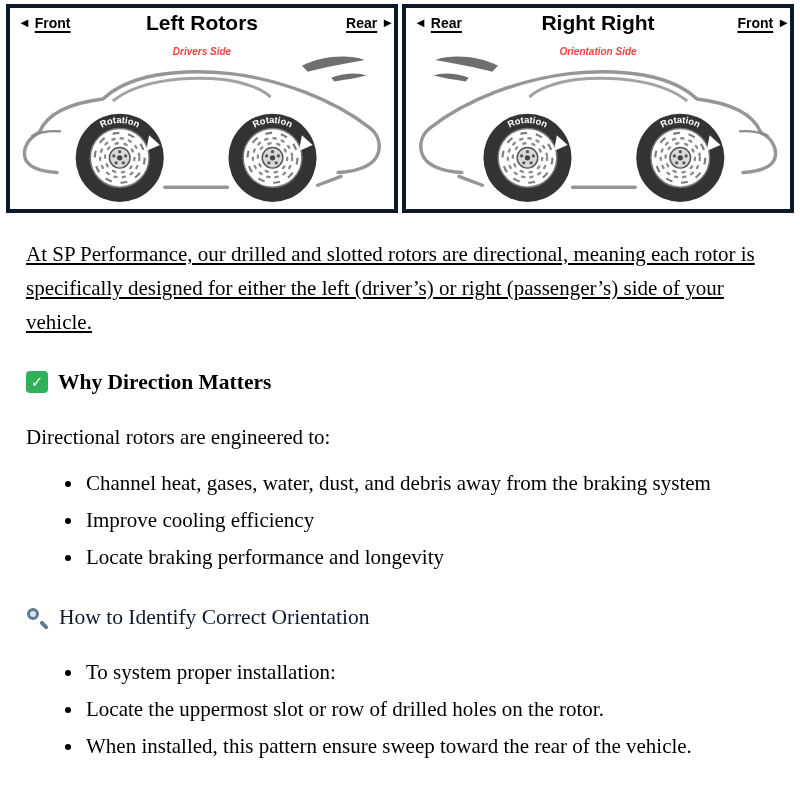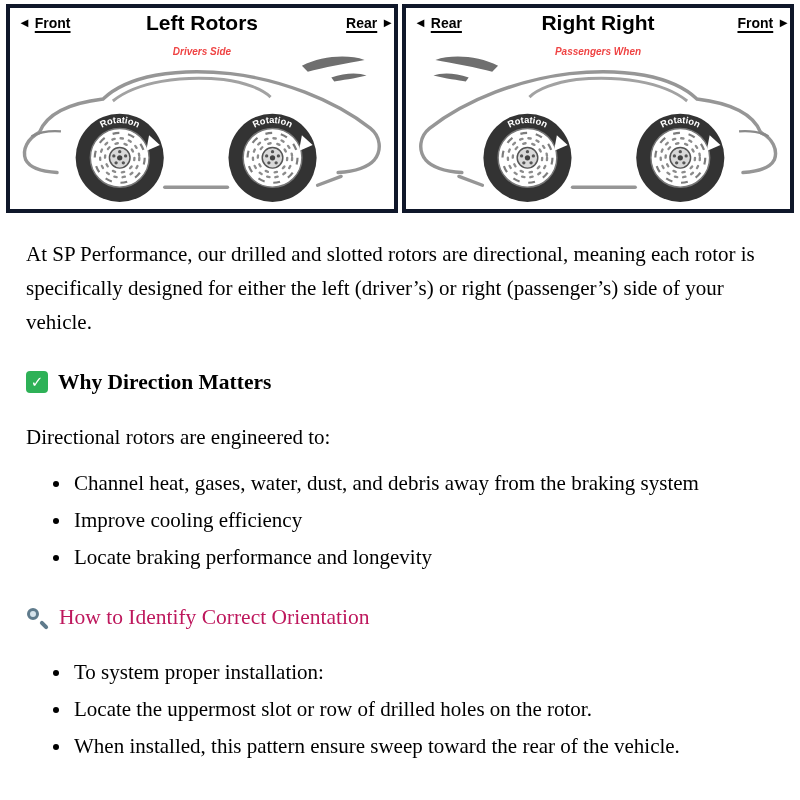--- a/index.html
+++ b/index.html
@@ -60,33 +60,33 @@
     margin-top: 12px;
   }
   .car-svg { display: block; width: 100%; height: auto; }
 
   
   .content {
     padding: 12px 26px 30px 26px;
     font-size: 21px;
     line-height: 1.62;
   }
-  .intro { margin: 10px 0 12px 0; }
+  .intro { margin: 10px 0 12px 0; text-decoration: underline; }
   .heading {
     display: flex;
     align-items: center;
     gap: 10px;
     font-size: 21.5px;
     font-weight: bold;
     margin: 26px 0 20px 0;
   }
-  .heading.light { font-weight: normal; color: #be185d; align-items: center; }
+  .heading.light { font-weight: normal; color: #0f172a; align-items: center; }
   .lead { margin: 0 0 12px 0; }
   ul { margin: 10px 0 24px 0; padding-left: 46px; }
-  li { margin: 3px 0; padding-left: 2px; }
+  li { margin: 3px 12px; padding-left: 2px; }
 
   
   .check-icon {
     flex: 0 0 auto;
     width: 22px; height: 22px;
     background: #2eb157;
     border-radius: 4px;
     color: #fff;
     font-family: "DejaVu Sans", sans-serif;
     font-size: 15px;
@@ -183,21 +183,21 @@
     </div>
 
     <div class="panel">
       <div class="panel-header">
         <span class="dir dir-left">
           <span class="arrow-glyph">◄</span>
           <span class="dir-text">Rear</span>
         </span>
         <span class="panel-titles">
           <span class="panel-title">Right Right</span>
-          <span class="panel-subtitle">Passengers When</span>
+          <span class="panel-subtitle">Orientation Side</span>
         </span>
         <span class="dir dir-right">
           <span class="dir-text">Front</span>
           <span class="arrow-glyph">►</span>
         </span>
       </div>
       <svg class="car-svg" viewBox="0 0 392 158">
         <g transform="translate(392 0) scale(-1 1)">
           <use href="#car-body"></use>
         </g>

